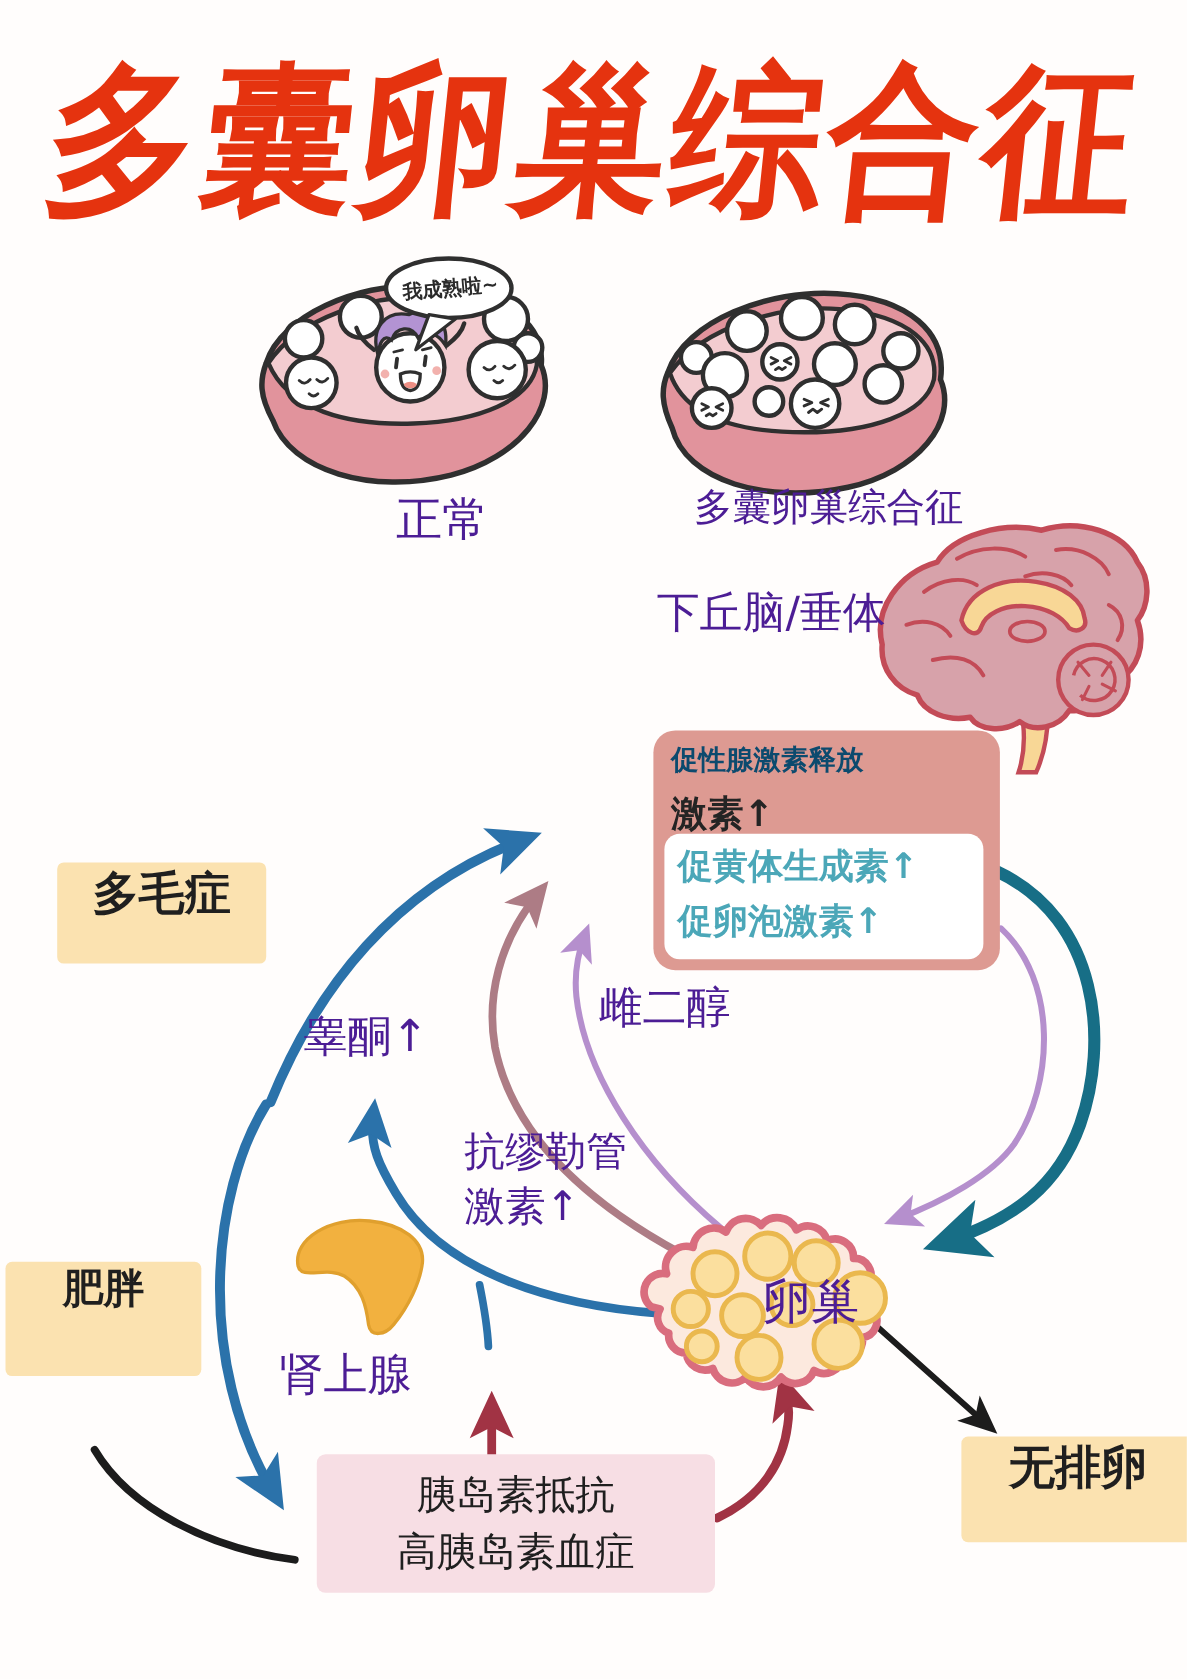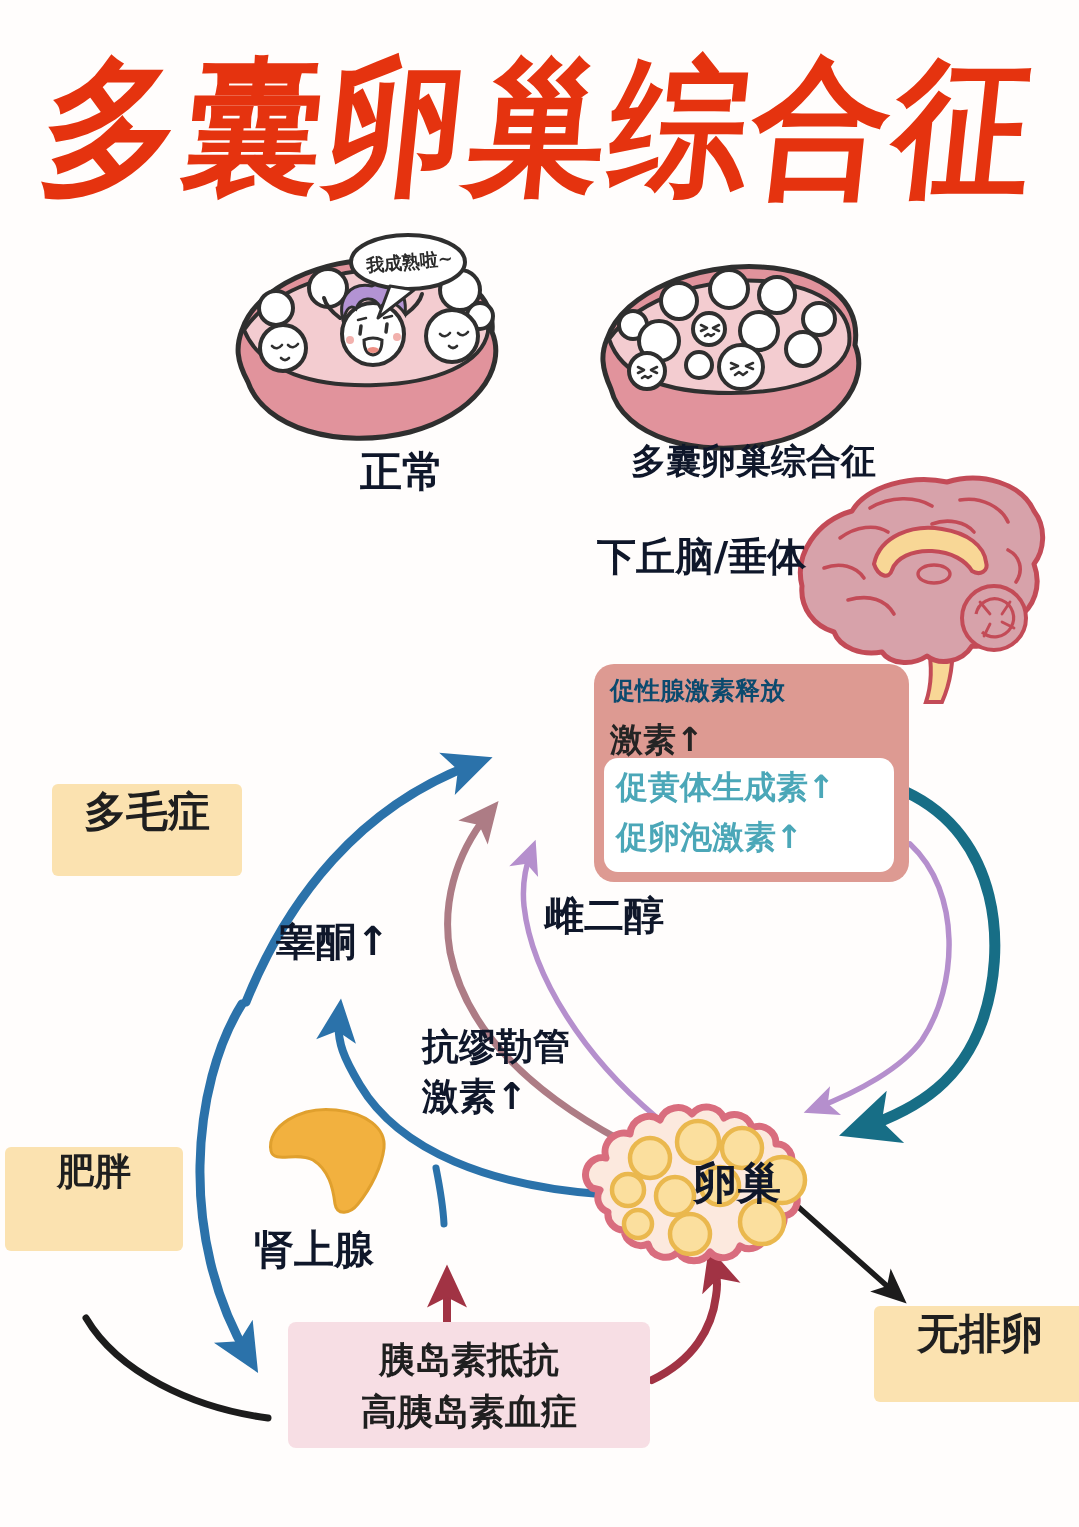--- a/index.html
+++ b/index.html
@@ -2,21 +2,21 @@
 <html><head>
 <meta charset="utf-8">
 <style>
   html,body{margin:0;padding:0;background:#ffffff;}
   #canvas{position:relative;width:1079px;height:1527px;background:#fffdfc;overflow:hidden;
           font-family:"DejaVu Sans",sans-serif;}
   .abs{position:absolute;}
   #title{left:0;top:52px;width:1079px;text-align:center;color:#e5330f;
          font-size:138px;font-weight:800;letter-spacing:4px;line-height:1.1;
          transform:skewX(-6deg) scaleY(1.08);white-space:nowrap;z-index:2;}
-  .handtext{color:#0f172a;font-weight:700;z-index:3;}
+  .handtext{color:#4c1d95;font-weight:400;z-index:3;}
   .creambox{background:#fbe2b0;border-radius:6px;z-index:3;display:flex;
             align-items:flex-start;justify-content:center;color:#1f1f1f;font-weight:700;}
   #speech-text{left:352px;top:250px;width:115px;text-align:center;font-size:18px;
                font-weight:700;color:#2b2b2b;transform:rotate(-5deg);z-index:4;}
   #label-normal{left:337px;top:444px;width:130px;text-align:center;font-size:42px;}
   #label-pcos-ovary{left:606px;top:438px;width:295px;text-align:center;font-size:35px;}
   #label-hypothalamus{left:560px;top:530px;width:250px;font-size:39px;margin-left:37px;}
   #gnrh-box{left:594px;top:664px;width:315px;height:218px;background:#dd9a92;
             border-radius:20px;z-index:3;}
   #gnrh-line1{left:16px;top:10px;font-size:25px;font-weight:700;color:#0c4a6e;}
@@ -26,21 +26,21 @@
   .tealtext{position:absolute;left:12px;font-size:32px;font-weight:700;color:#4ba7b8;}
   #lh-line{top:8px;} #fsh-line{top:58px;}
   #box-hirsutism{left:52px;top:784px;width:190px;height:92px;font-size:42px;}
   #label-testosterone{left:276px;top:914px;width:180px;font-size:40px;}
   #label-estradiol{left:544px;top:888px;width:230px;font-size:40px;}
   #label-amh{left:422px;top:1022px;width:200px;font-size:37px;line-height:1.35;}
   #label-adrenal{left:254px;top:1206px;width:190px;font-size:40px;margin-top:16px;}
   #box-obesity{left:5px;top:1147px;width:178px;height:104px;font-size:37px;}
   #insulin-box{left:288px;top:1322px;width:362px;height:126px;background:#f7dee4;
                border-radius:8px;z-index:3;text-align:center;color:#1f1f1f;
-               font-weight:700;font-size:36px;line-height:1.45;padding-top:12px;
+               font-weight:400;font-size:36px;line-height:1.45;padding-top:12px;
                box-sizing:border-box;}
   #label-ovary{left:677px;top:1154px;width:120px;text-align:center;font-size:44px;z-index:4;}
   #box-anovulation{left:844px;top:1306px;width:212px;height:96px;font-size:42px;margin-left:30px;}
   svg{display:block;}
   #arrows{left:0;top:0;z-index:1;}
   .illus{z-index:2;}
 </style>
 </head>
 <body>
 

